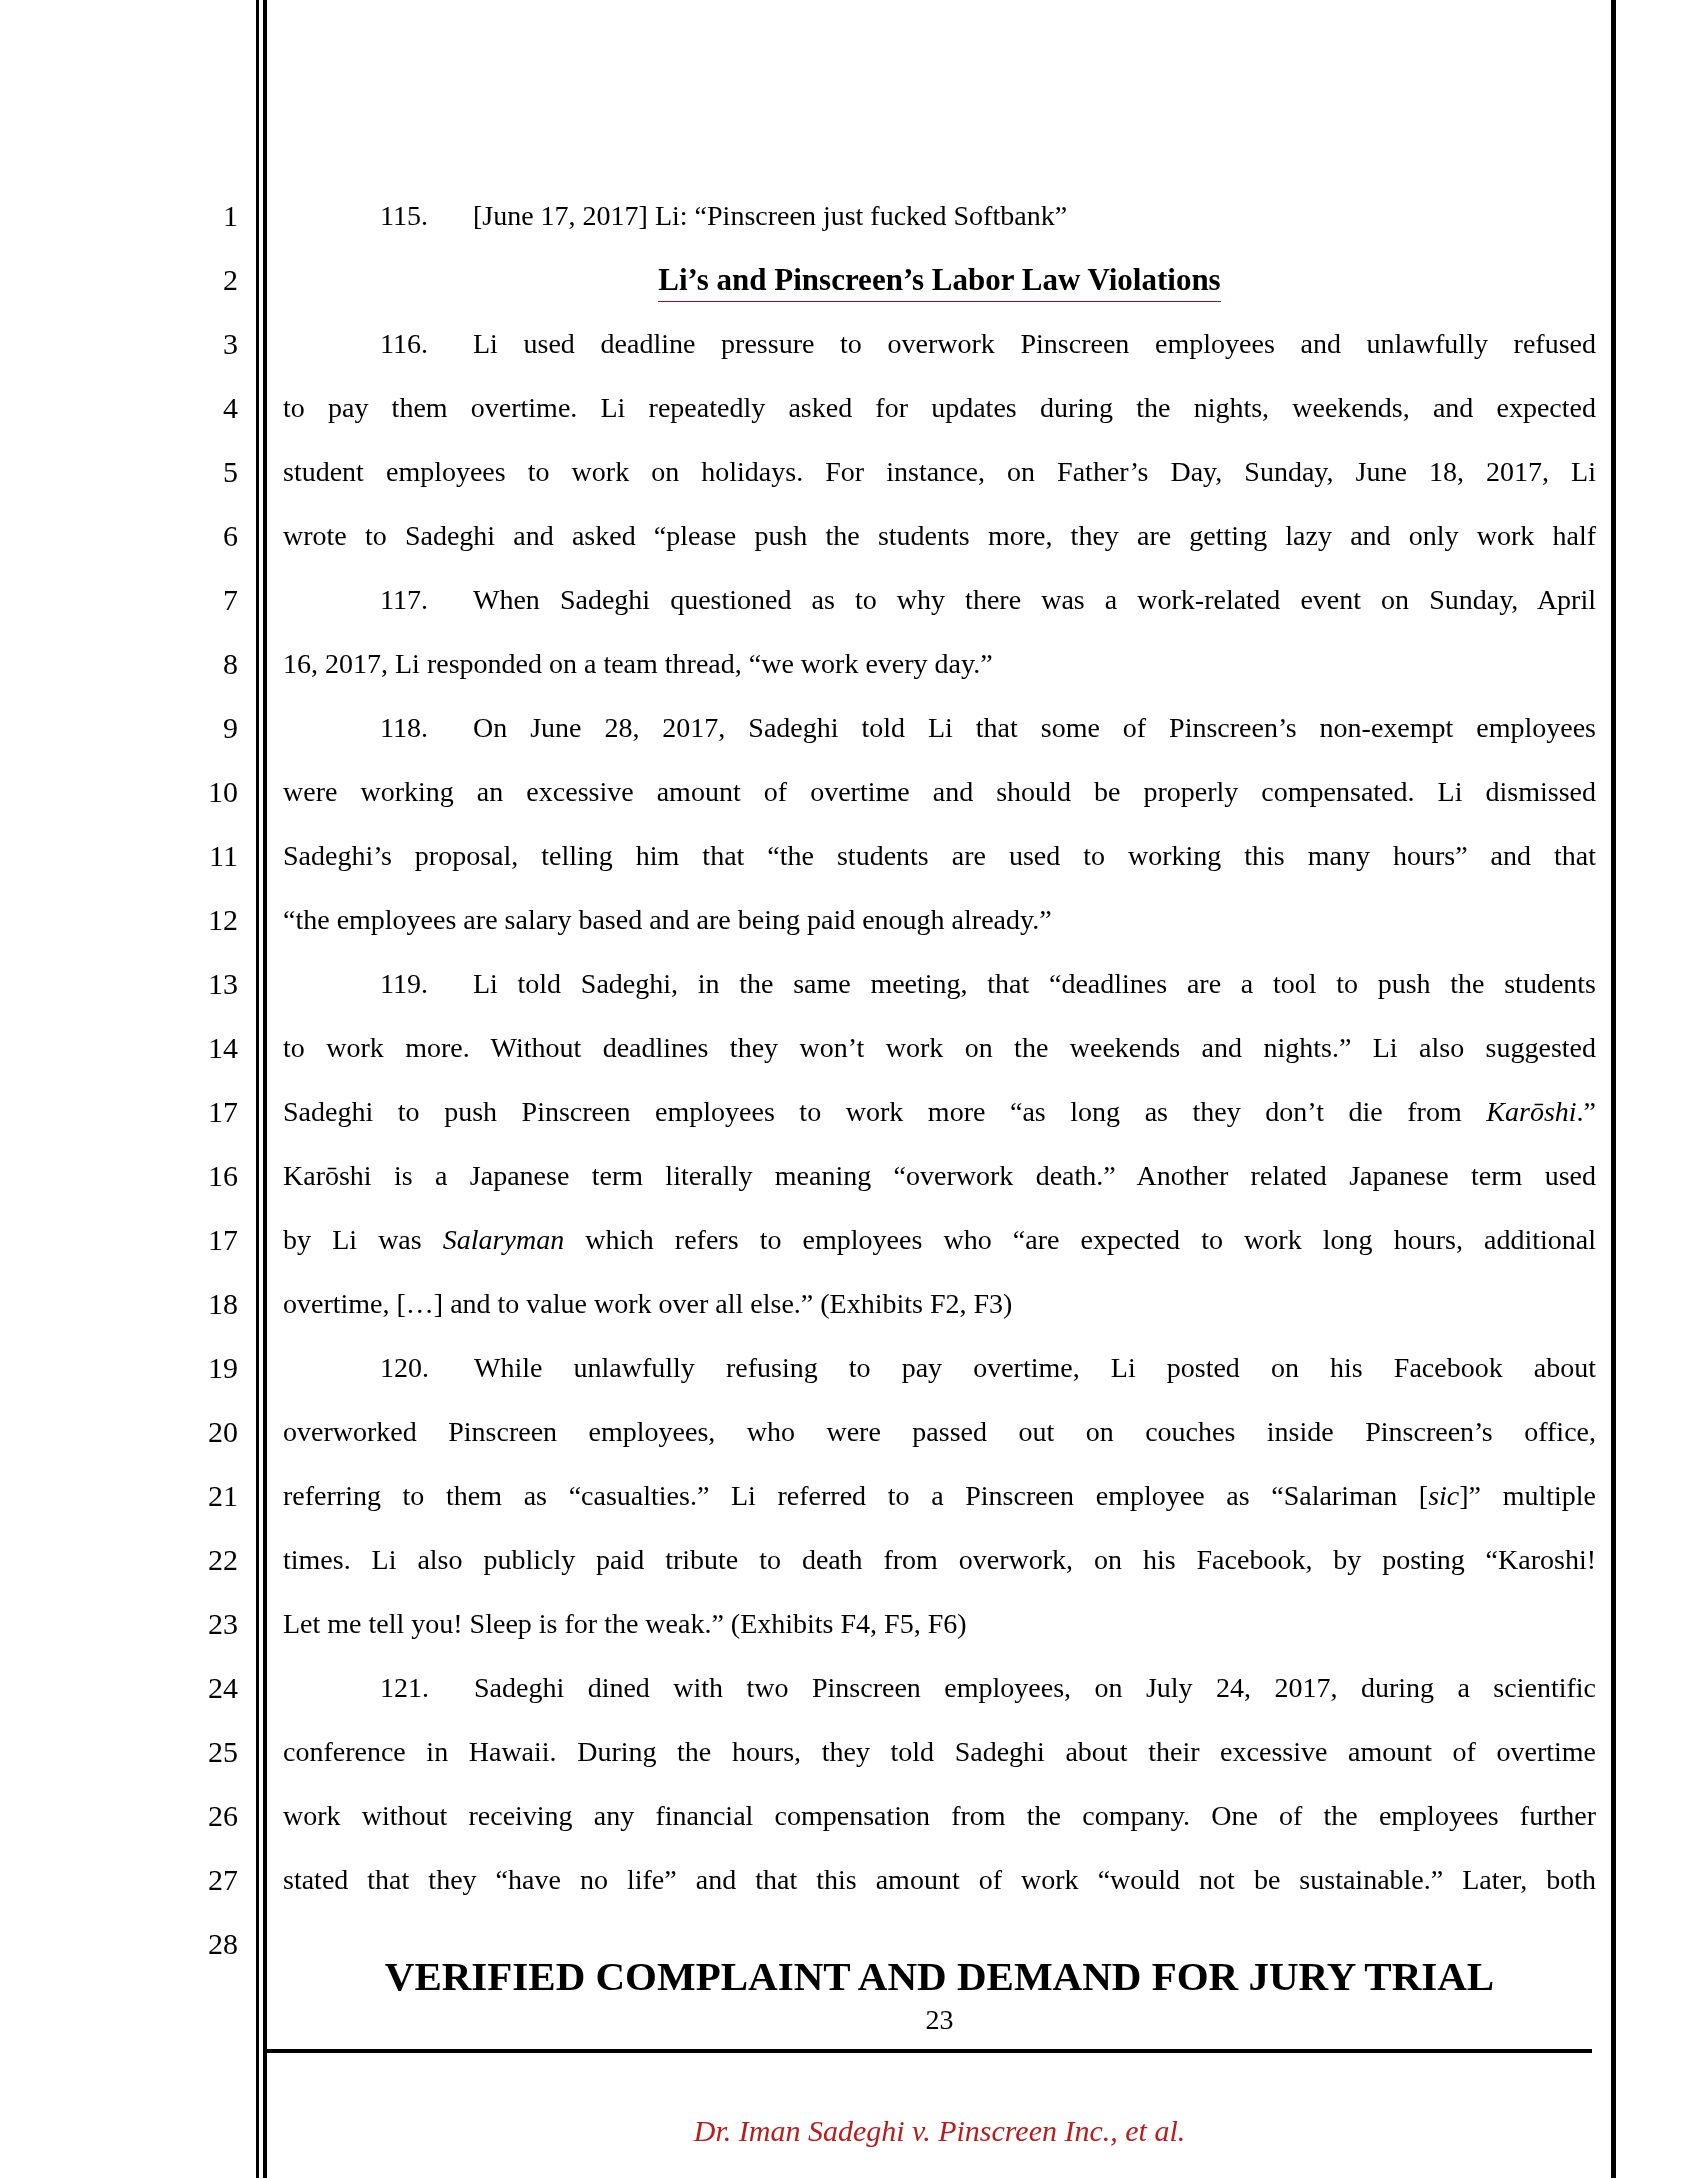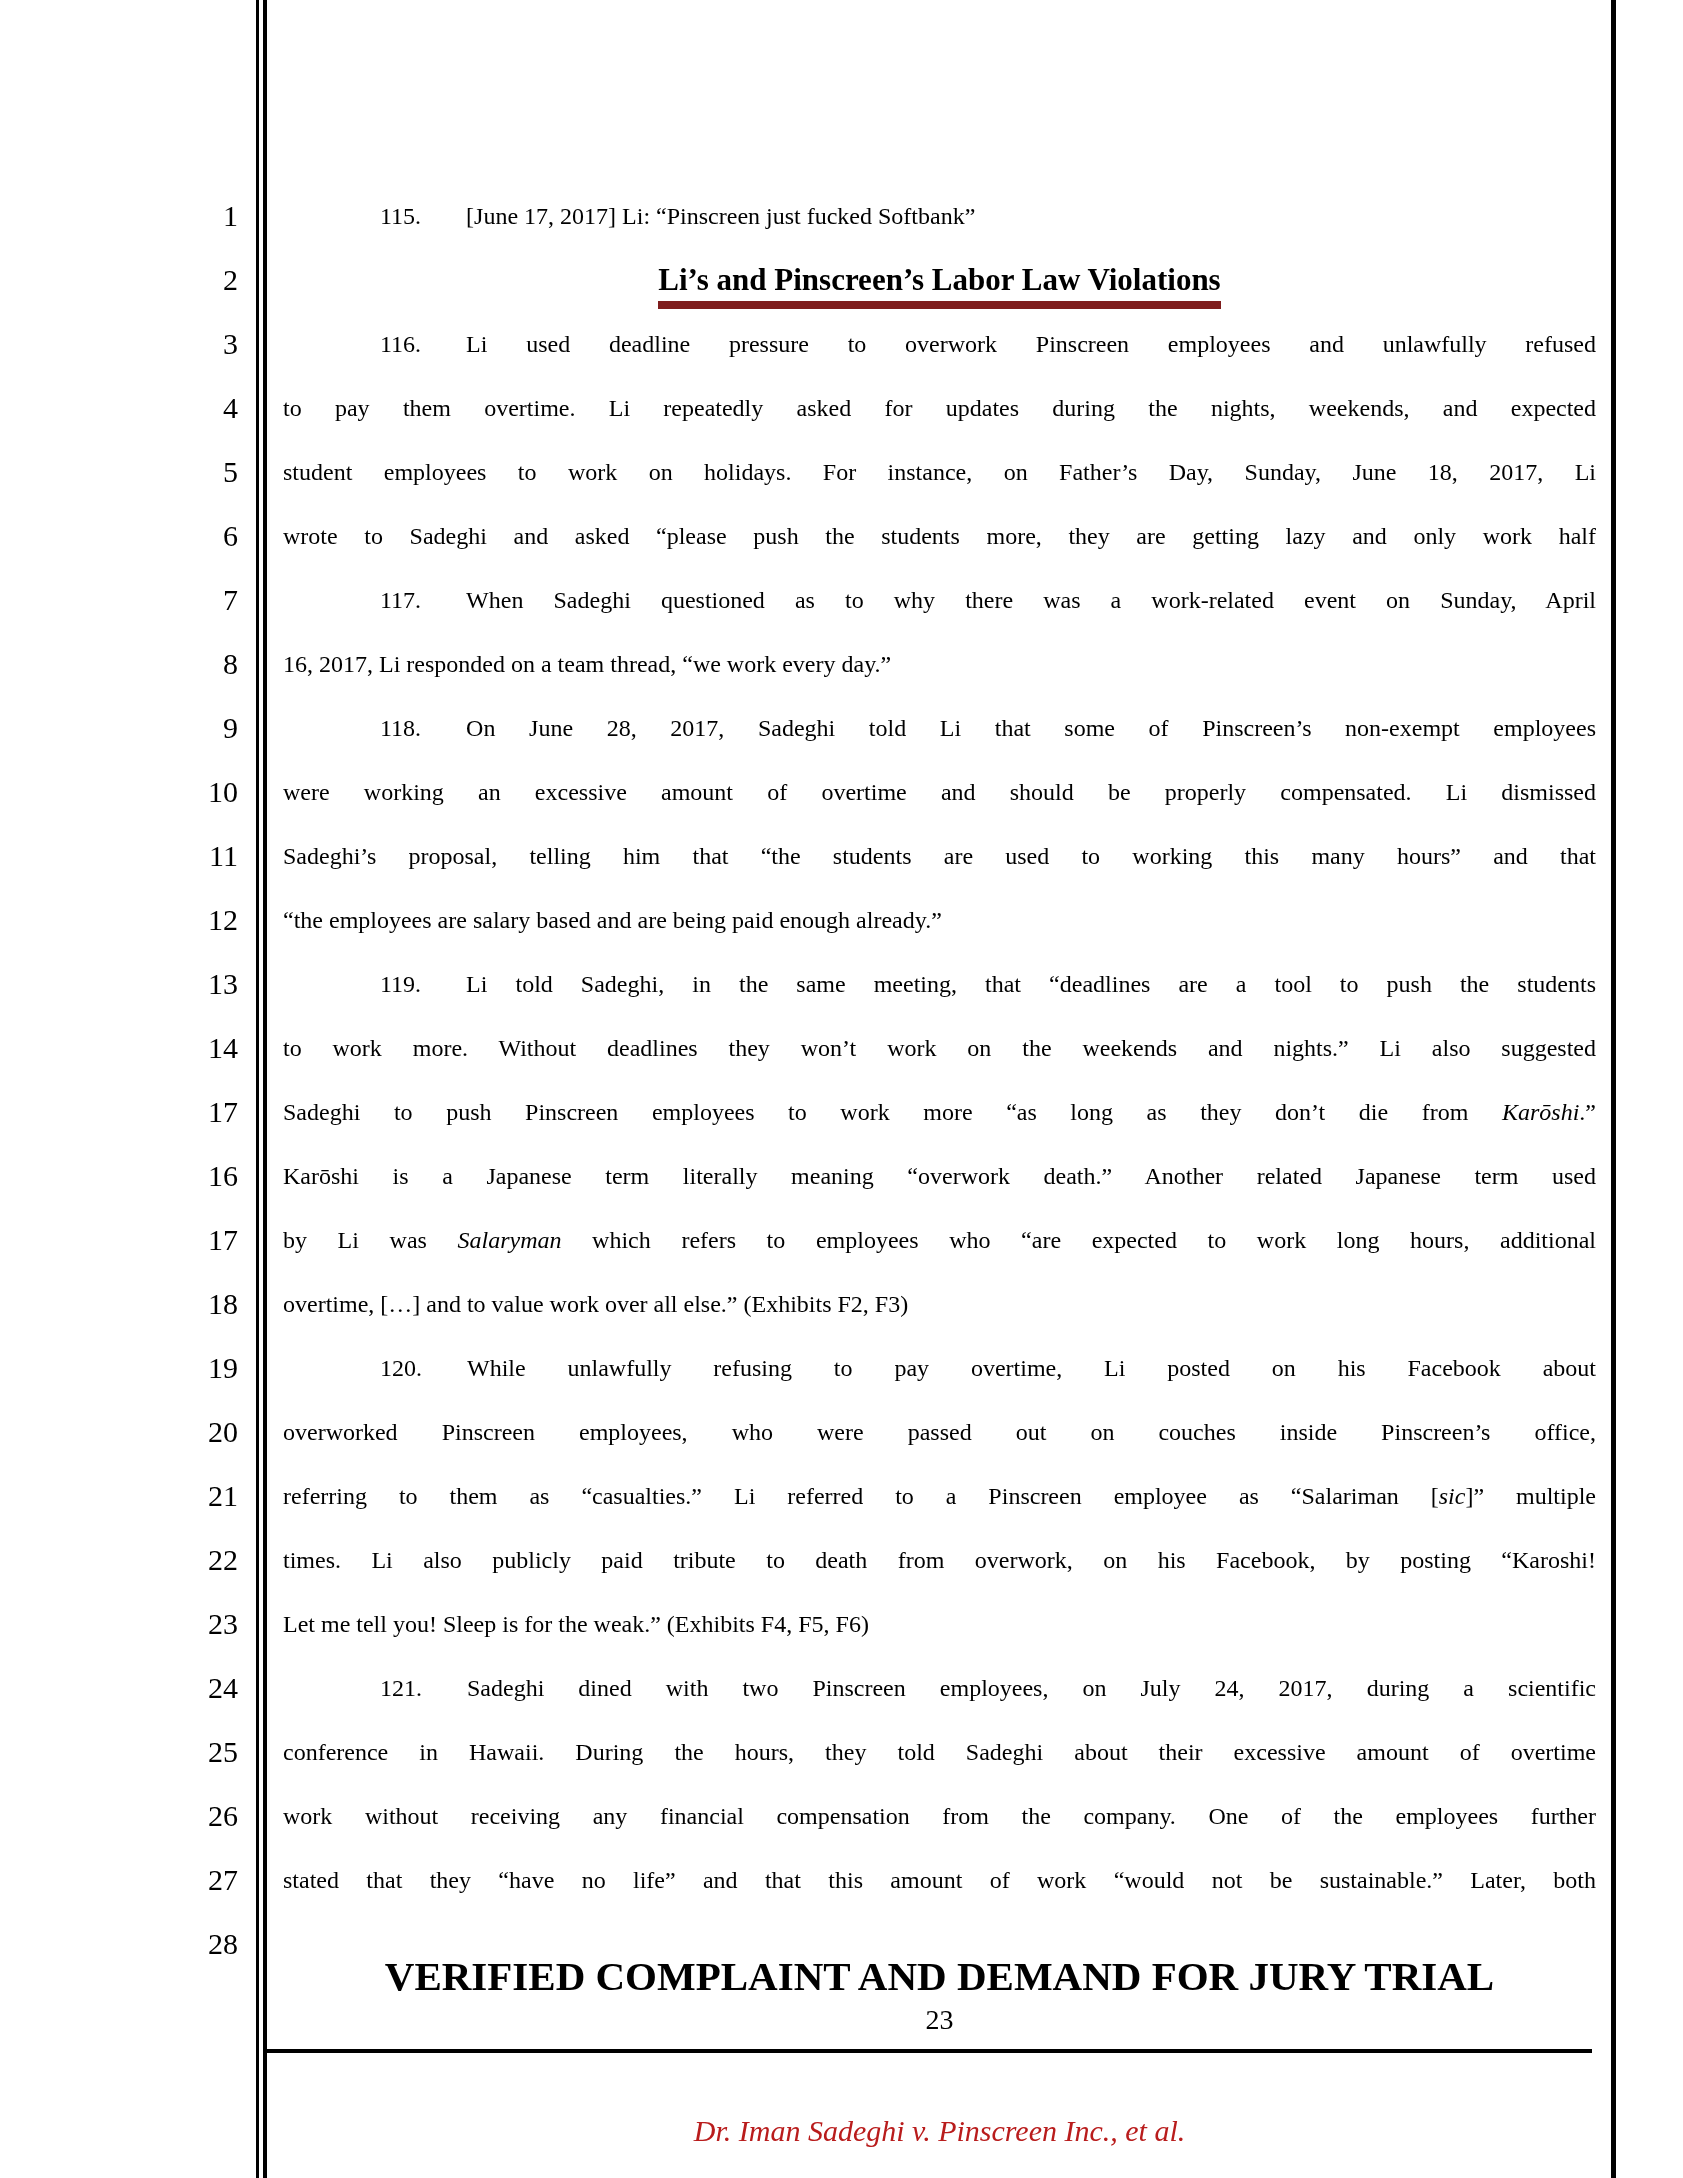--- a/index.html
+++ b/index.html
@@ -14,30 +14,30 @@
   #vline-right { left:1611px; width:5px; }
 
   #line-numbers { position:absolute; left:0; top:184px; width:242px; }
   .line-no {
     height:64px; line-height:64px; text-align:right;
     font-size:30px; padding-right:4px;
   }
 
   #body-lines { position:absolute; left:283px; top:184px; width:1313px; }
   .body-line {
-    height:64px; line-height:64px; font-size:24px;
+    height:64px; line-height:64px; font-size:28px;
     white-space:normal; overflow:visible;
   }
   .align-justify { text-align:justify; text-align-last:justify; }
   .align-left    { text-align:left;    text-align-last:left; }
   .align-center  { text-align:center;  text-align-last:center; }
   .kind-para { text-indent:97px; }
   .kind-heading { font-weight:bold; font-size:31px; }
   .kind-heading .heading-underline {
-    border-bottom:8px solid #7f1d1d; padding-bottom:4px;
+    border-bottom:1px solid #7f1d1d; padding-bottom:4px;
   }
   .tab { display:inline-block; width:45px; }
   .it { font-style:italic; }
 
   .footer-center { position:absolute; left:283px; width:1313px; text-align:center; }
   #page-num  { top:1992px; height:55px; line-height:55px; font-size:28px; }
   #footer-rule { position:absolute; left:267px; width:1325px; top:2049px; height:4px; background:#000; }
   #footer-title { top:1951px; height:51px; line-height:51px; font-size:41px;font-weight:bold; }
   #footer-case  { top:2107px; height:48px; line-height:48px; font-size:30px; font-style:italic; }
 </style>

